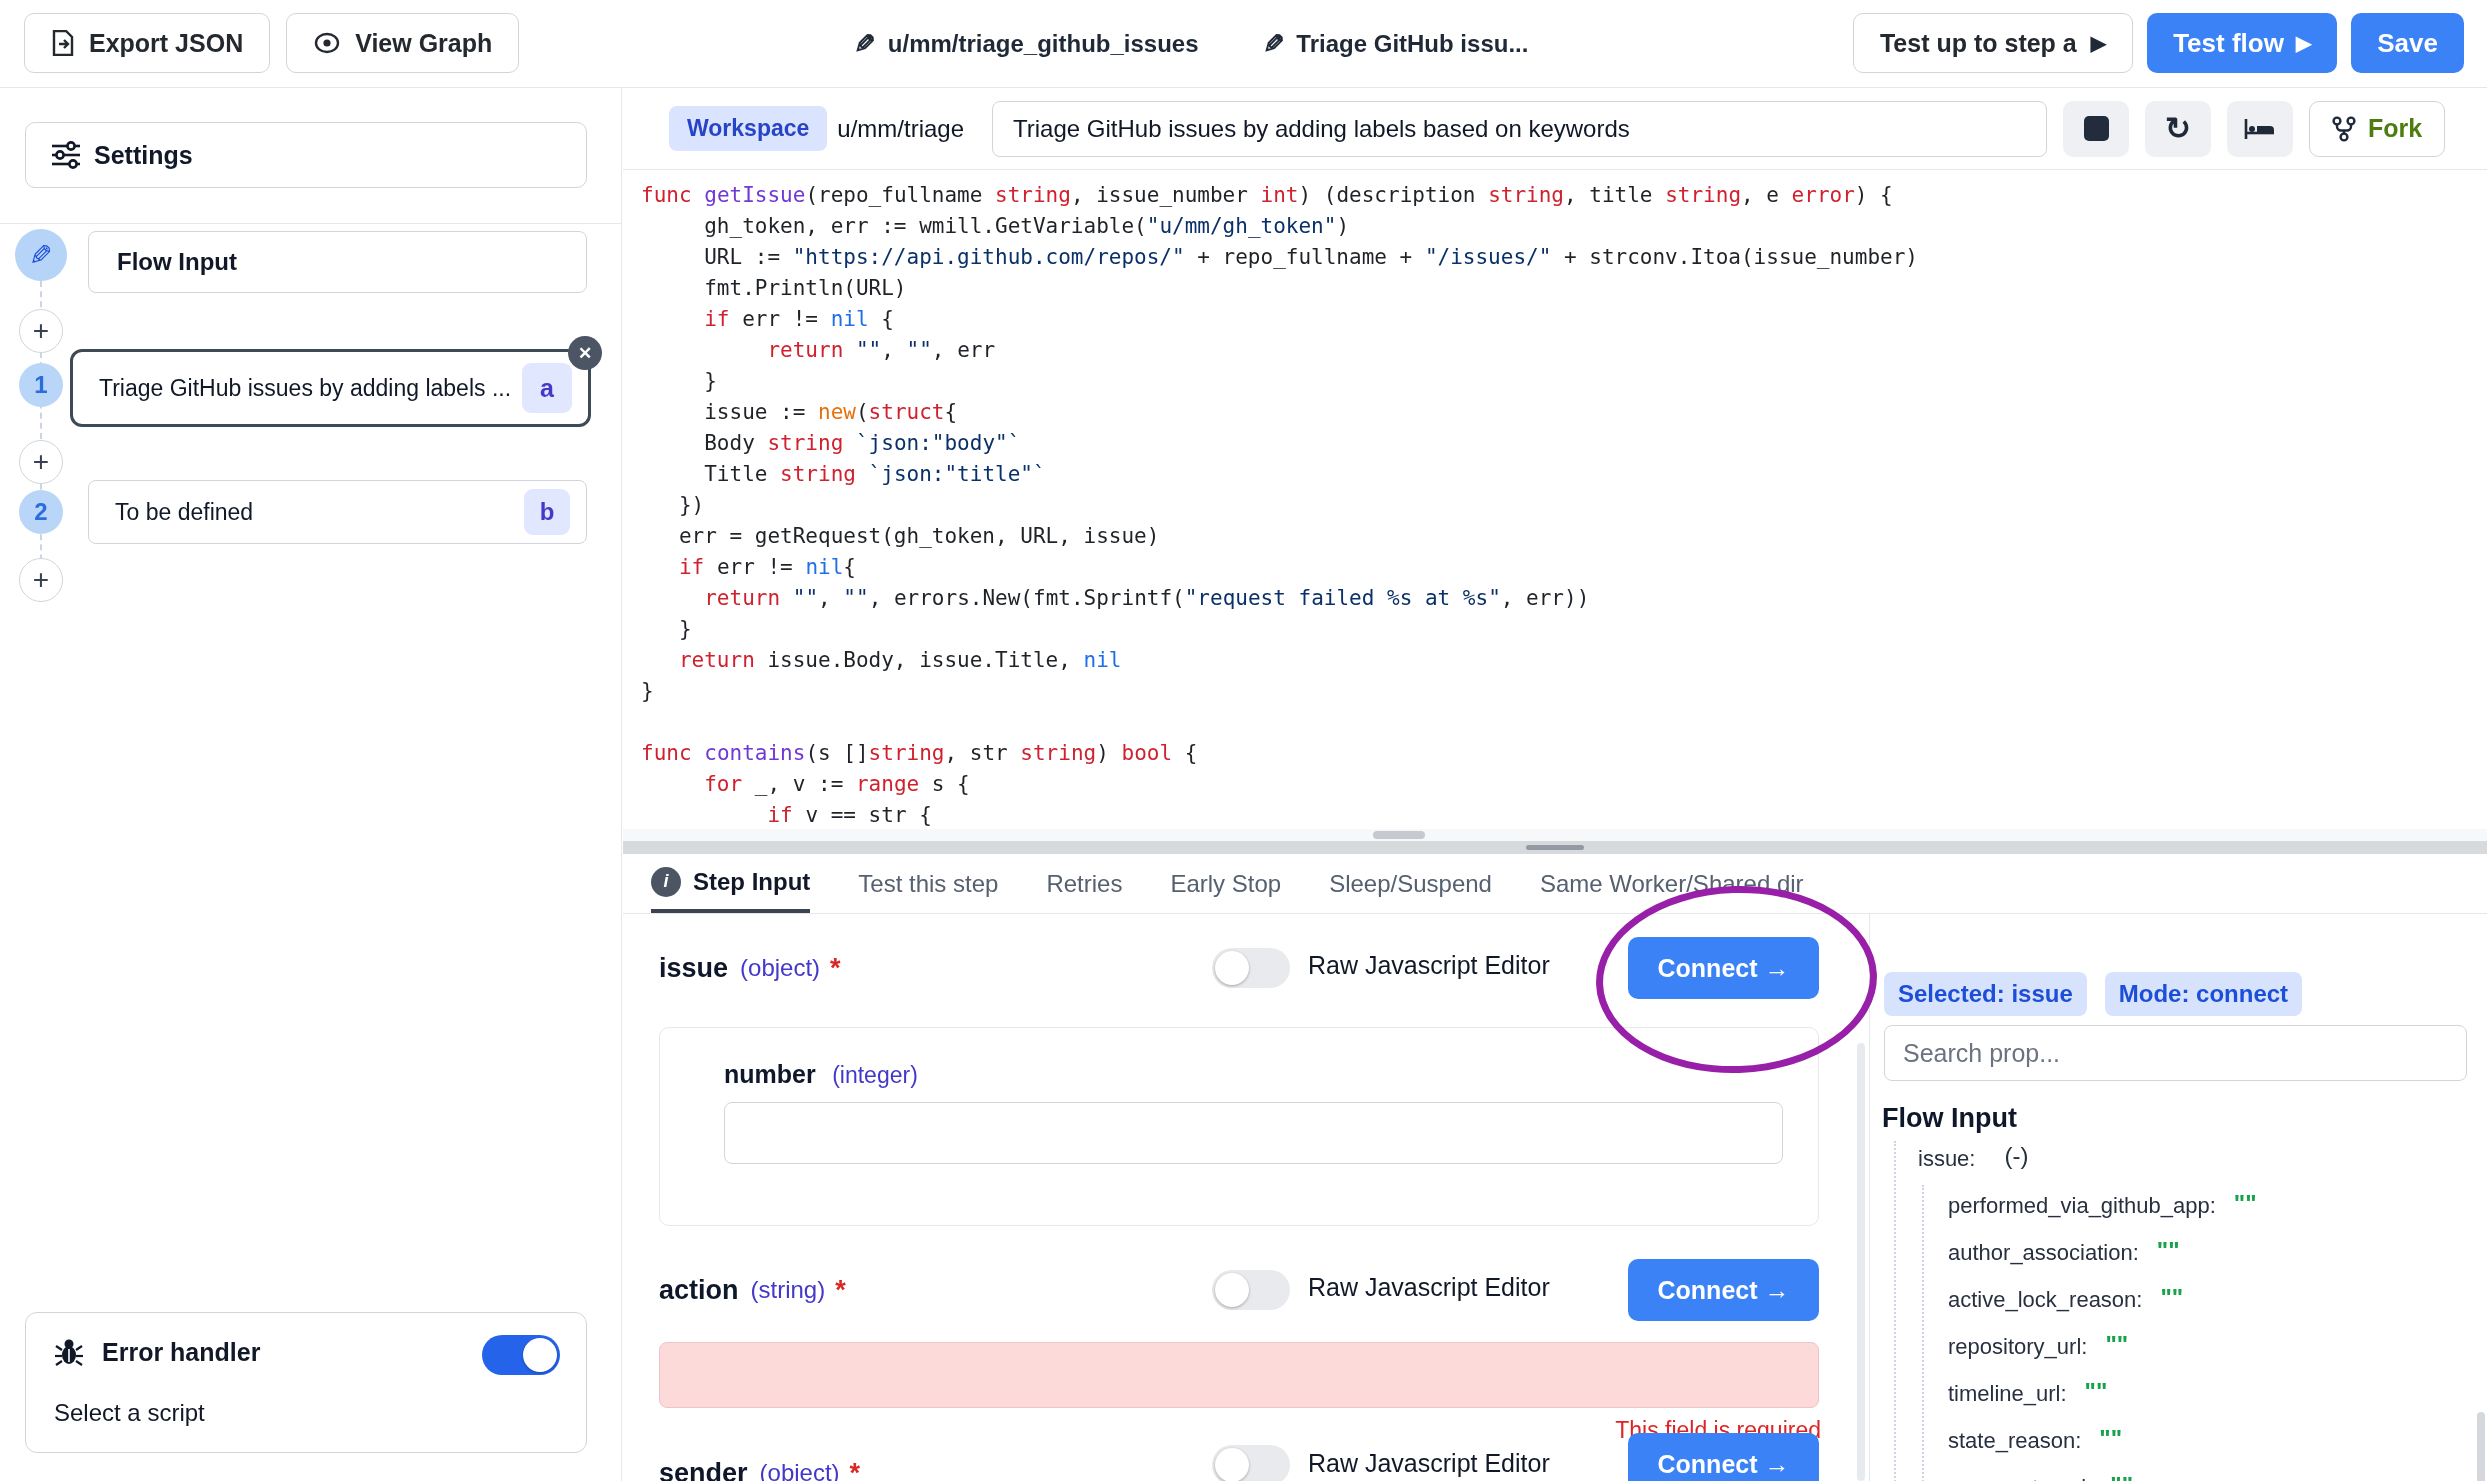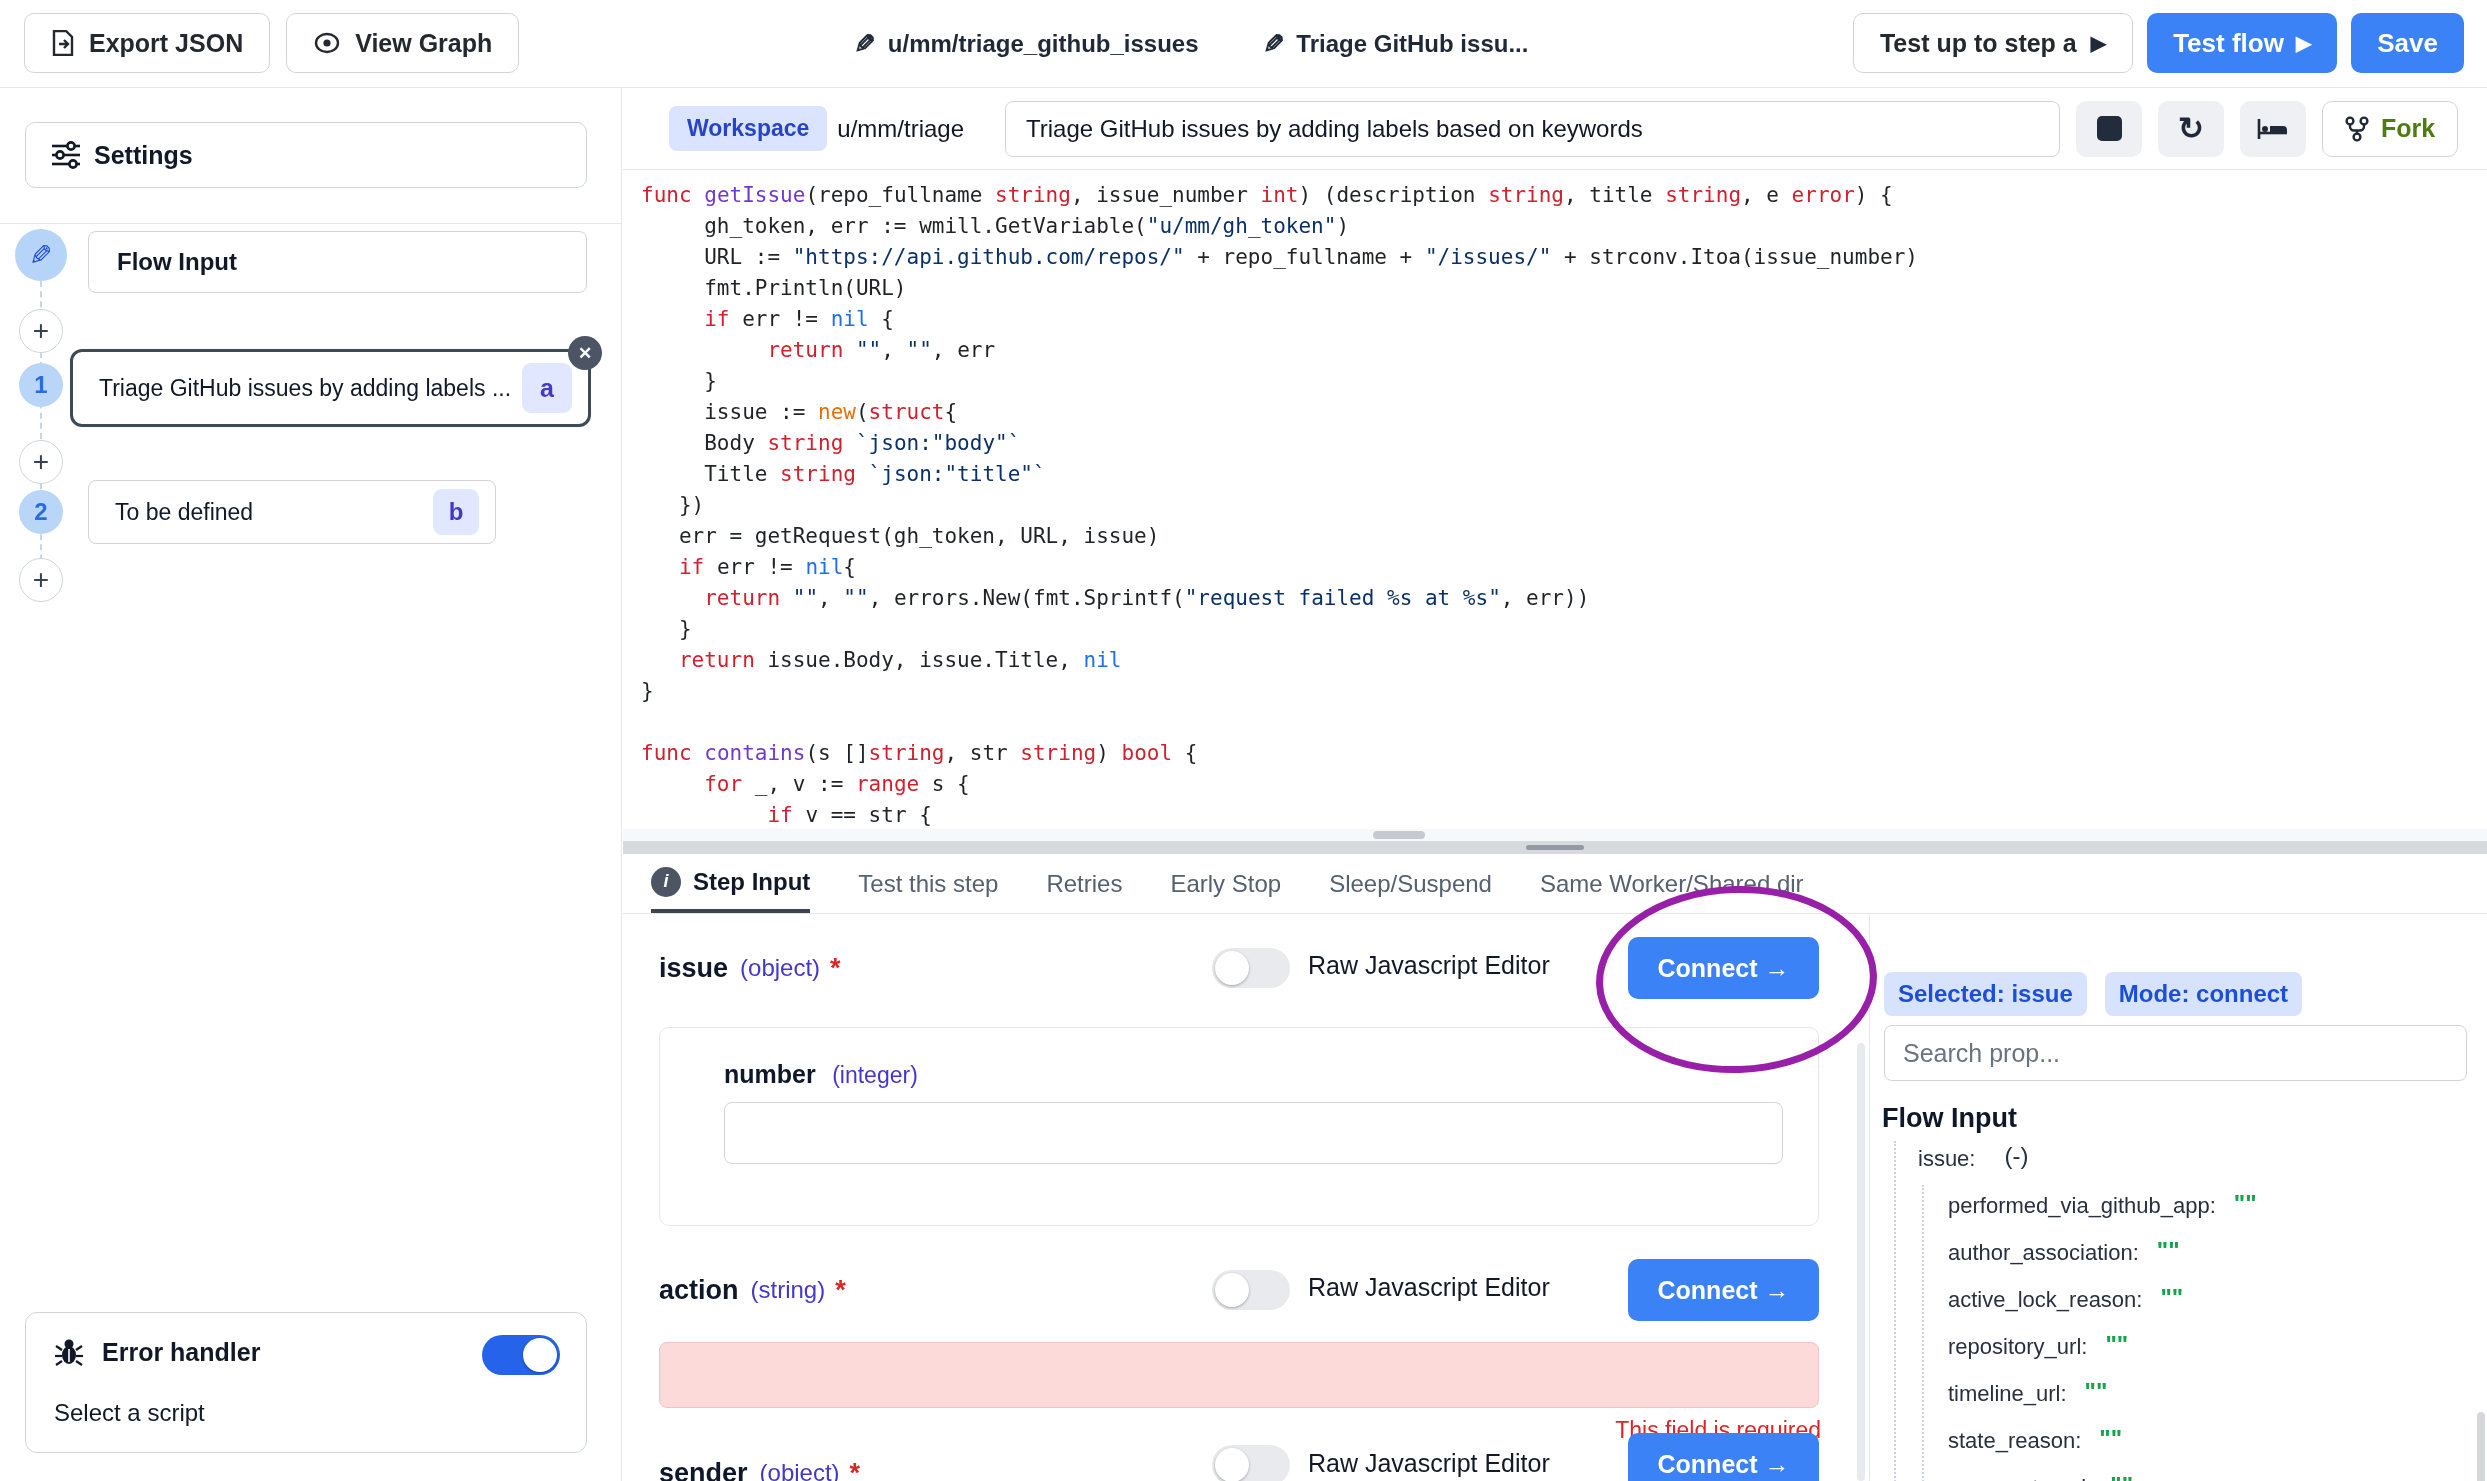--- a/index.html
+++ b/index.html
@@ -24,40 +24,40 @@
   .sb-divider { position:absolute; left:0; top:135px; width:622px; height:0; border-top:1px solid #e5e7eb; }
   .flow-dash { position:absolute; left:40px; top:193px; height:320px; border-left:2px dashed #cbd5e1; }
   .node-circle { position:absolute; width:52px; height:52px; border-radius:50%; display:flex; align-items:center; justify-content:center; z-index:2; }
   .pencil-circle { left:15px; top:141px; background:#b6d3f8; }
   .pencil-circle .pencil { color:#1d4ed8; font-size:28px; }
   .plus-btn { position:absolute; width:44px; height:44px; border-radius:50%; background:#fff; border:1.5px solid #d1d5db; color:#374151; font-size:28px; line-height:1; display:flex; align-items:center; justify-content:center; z-index:2; cursor:pointer; }
   .num-circle { position:absolute; width:44px; height:44px; border-radius:50%; background:#b9d6f9; color:#2b6cdf; font-size:24px; font-weight:700; display:flex; align-items:center; justify-content:center; z-index:2; }
   .flow-input-box { position:absolute; left:88px; top:143px; width:499px; height:62px; border:1px solid #d1d5db; border-radius:8px; background:#fff; display:flex; align-items:center; padding:0 28px; font-size:24px; font-weight:700; color:#111827; cursor:pointer; }
   .step-box { position:absolute; background:#fff; display:flex; align-items:center; justify-content:space-between; padding:0 16px 0 26px; cursor:pointer; }
   .step1 { left:70px; top:261px; width:521px; height:78px; border:3.5px solid #3f4a57; border-radius:12px; }
-  .step2 { left:88px; top:392px; width:408px; height:64px; border:1px solid #d1d5db; border-radius:8px; }
+  .step2 { left:88px; top:392px; width:499px; height:64px; border:1px solid #d1d5db; border-radius:8px; }
   .step-label { font-size:23px; color:#111827; white-space:nowrap; overflow:hidden; }
   .step-badge { background:#e0e7ff; color:#4338ca; font-weight:700; font-size:25px; border-radius:9px; width:50px; height:50px; display:flex; align-items:center; justify-content:center; flex:none; }
   .step2 .step-badge { width:46px; height:46px; font-size:24px; }
   .close-btn { position:absolute; right:-14px; top:-16px; width:34px; height:34px; border-radius:50%; background:#4b5563; color:#fff; font-size:17px; font-weight:700; display:flex; align-items:center; justify-content:center; cursor:pointer; z-index:3; }
   .error-box { position:absolute; left:25px; top:1224px; width:562px; height:141px; border:1px solid #d1d5db; border-radius:12px; background:#fff; }
   .error-row1 { position:absolute; left:28px; top:24px; display:flex; align-items:center; gap:18px; font-size:25px; font-weight:700; color:#111827; }
   .error-sub { position:absolute; left:28px; top:86px; font-size:24px; color:#111827; }
   .toggle { position:relative; width:78px; height:40px; border-radius:20px; background:#e8eaed; flex:none; cursor:pointer; }
   .toggle .knob { position:absolute; top:3px; left:3px; width:34px; height:34px; border-radius:50%; background:#fff; box-shadow:0 1px 3px rgba(0,0,0,.3); }
   .toggle.on { background:#2563eb; }
   .toggle.on .knob { left:auto; right:3px; }
   .err-toggle { position:absolute; right:26px; top:22px; }
 
   
   .main { position:absolute; left:623px; top:88px; width:1865px; height:1394px; background:#fff; }
   .flow-header { position:absolute; left:0; top:0; width:1865px; height:82px; border-bottom:1px solid #e5e7eb; display:flex; align-items:center; }
   .ws-badge { margin-left:46px; background:#dbe4fe; color:#2743c6; font-size:23px; font-weight:700; padding:9px 18px; border-radius:8px; flex:none; }
   .ws-path { margin-left:10px; font-size:24px; color:#111827; flex:none; }
-  .summary-input { margin-left:41px; width:1055px; height:56px; border:1px solid #d1d5db; border-radius:8px; font-size:24px; color:#111827; padding:0 20px; font-family:"Liberation Sans",sans-serif; }
+  .summary-input { margin-left:28px; width:1055px; height:56px; border:1px solid #d1d5db; border-radius:8px; font-size:24px; color:#111827; padding:0 20px; font-family:"Liberation Sans",sans-serif; }
   .icon-btn { margin-left:16px; width:66px; height:56px; background:#eef0f3; border:none; border-radius:10px; display:flex; align-items:center; justify-content:center; cursor:pointer; flex:none; }
   .stop-sq { width:25px; height:25px; background:#222c3d; border-radius:5px; }
   .refresh-glyph { font-size:31px; font-weight:700; color:#1f2937; }
   .fork-btn { margin-left:16px; height:56px; padding:0 22px; background:#fff; border:1.5px solid #d1d5db; border-radius:10px; font-size:25px; font-weight:700; color:#4d7c0f; display:flex; align-items:center; gap:12px; cursor:pointer; flex:none; }
 
   
   .code-area { position:absolute; left:0; top:82px; width:1865px; height:660px; overflow:hidden; background:#fff; }
   .code-pre { position:absolute; left:18px; top:10px; font-family:"DejaVu Sans Mono", monospace; font-size:21px; line-height:31px; white-space:pre; color:#1f2328; }
   .code-line { height:31px; }
   .tk-d { color:#1f2328; } .tk-k { color:#cf222e; } .tk-f { color:#7139d4; }

